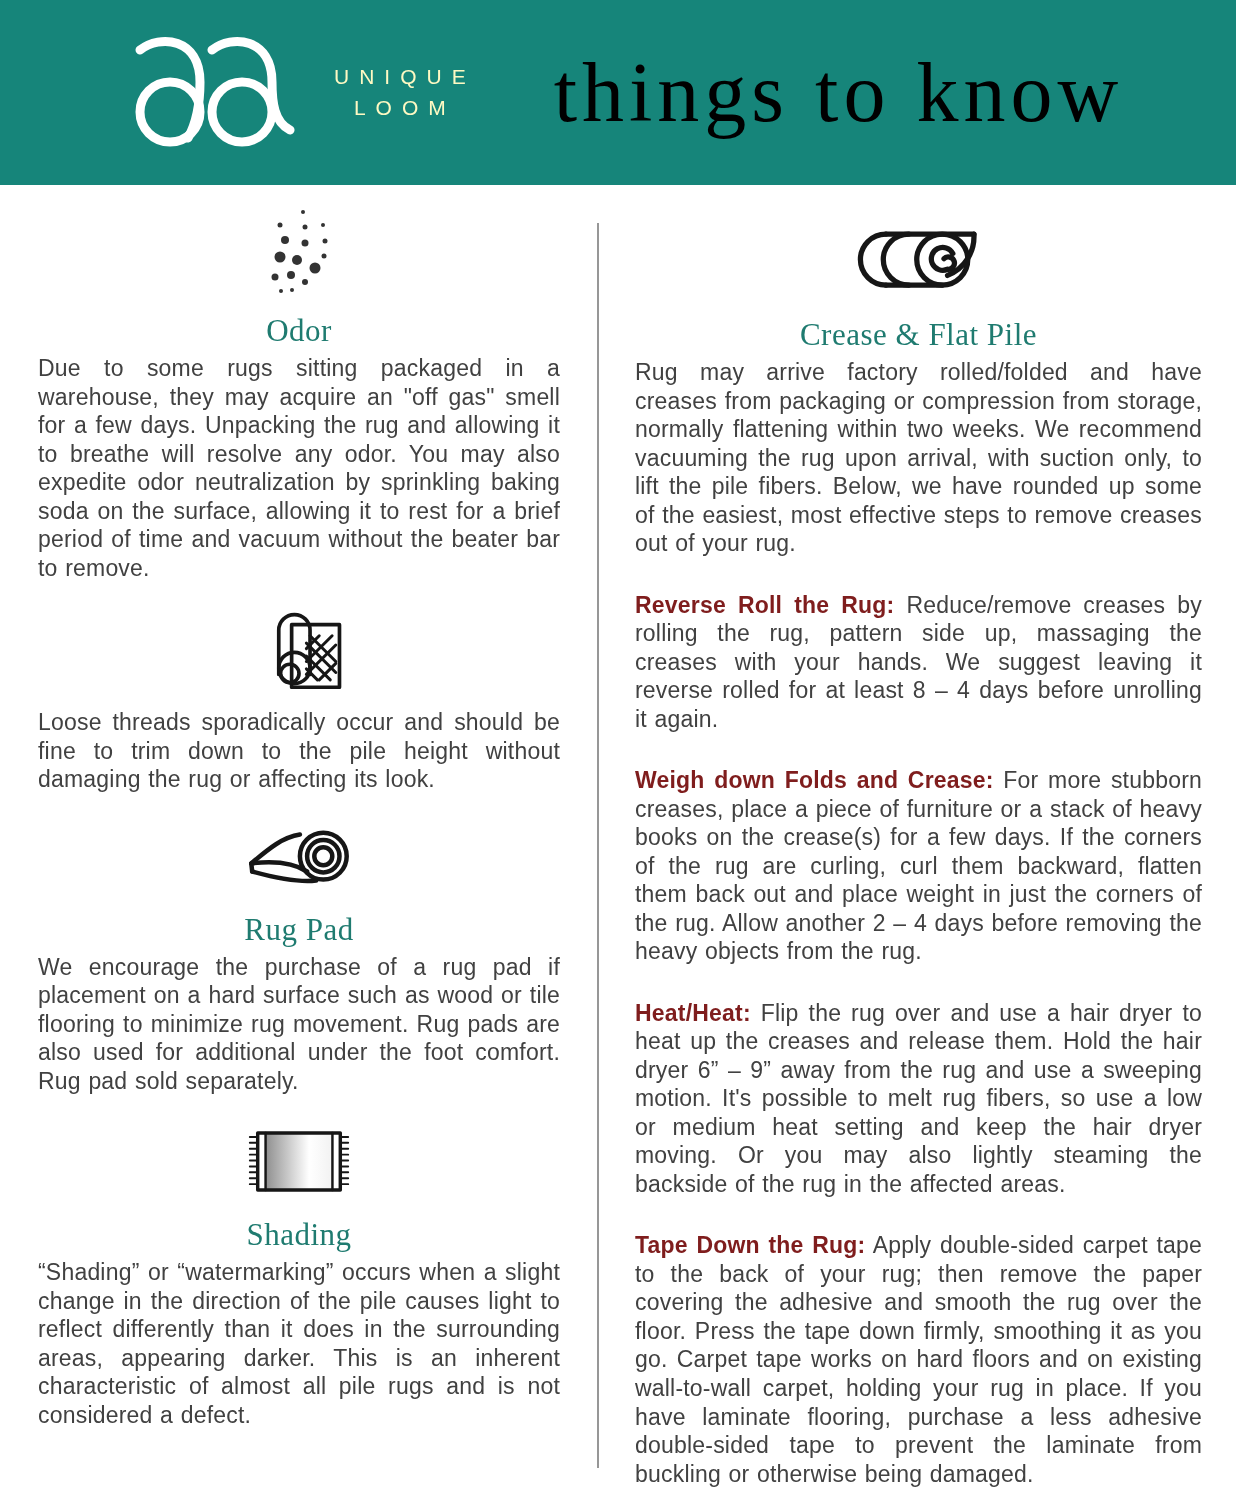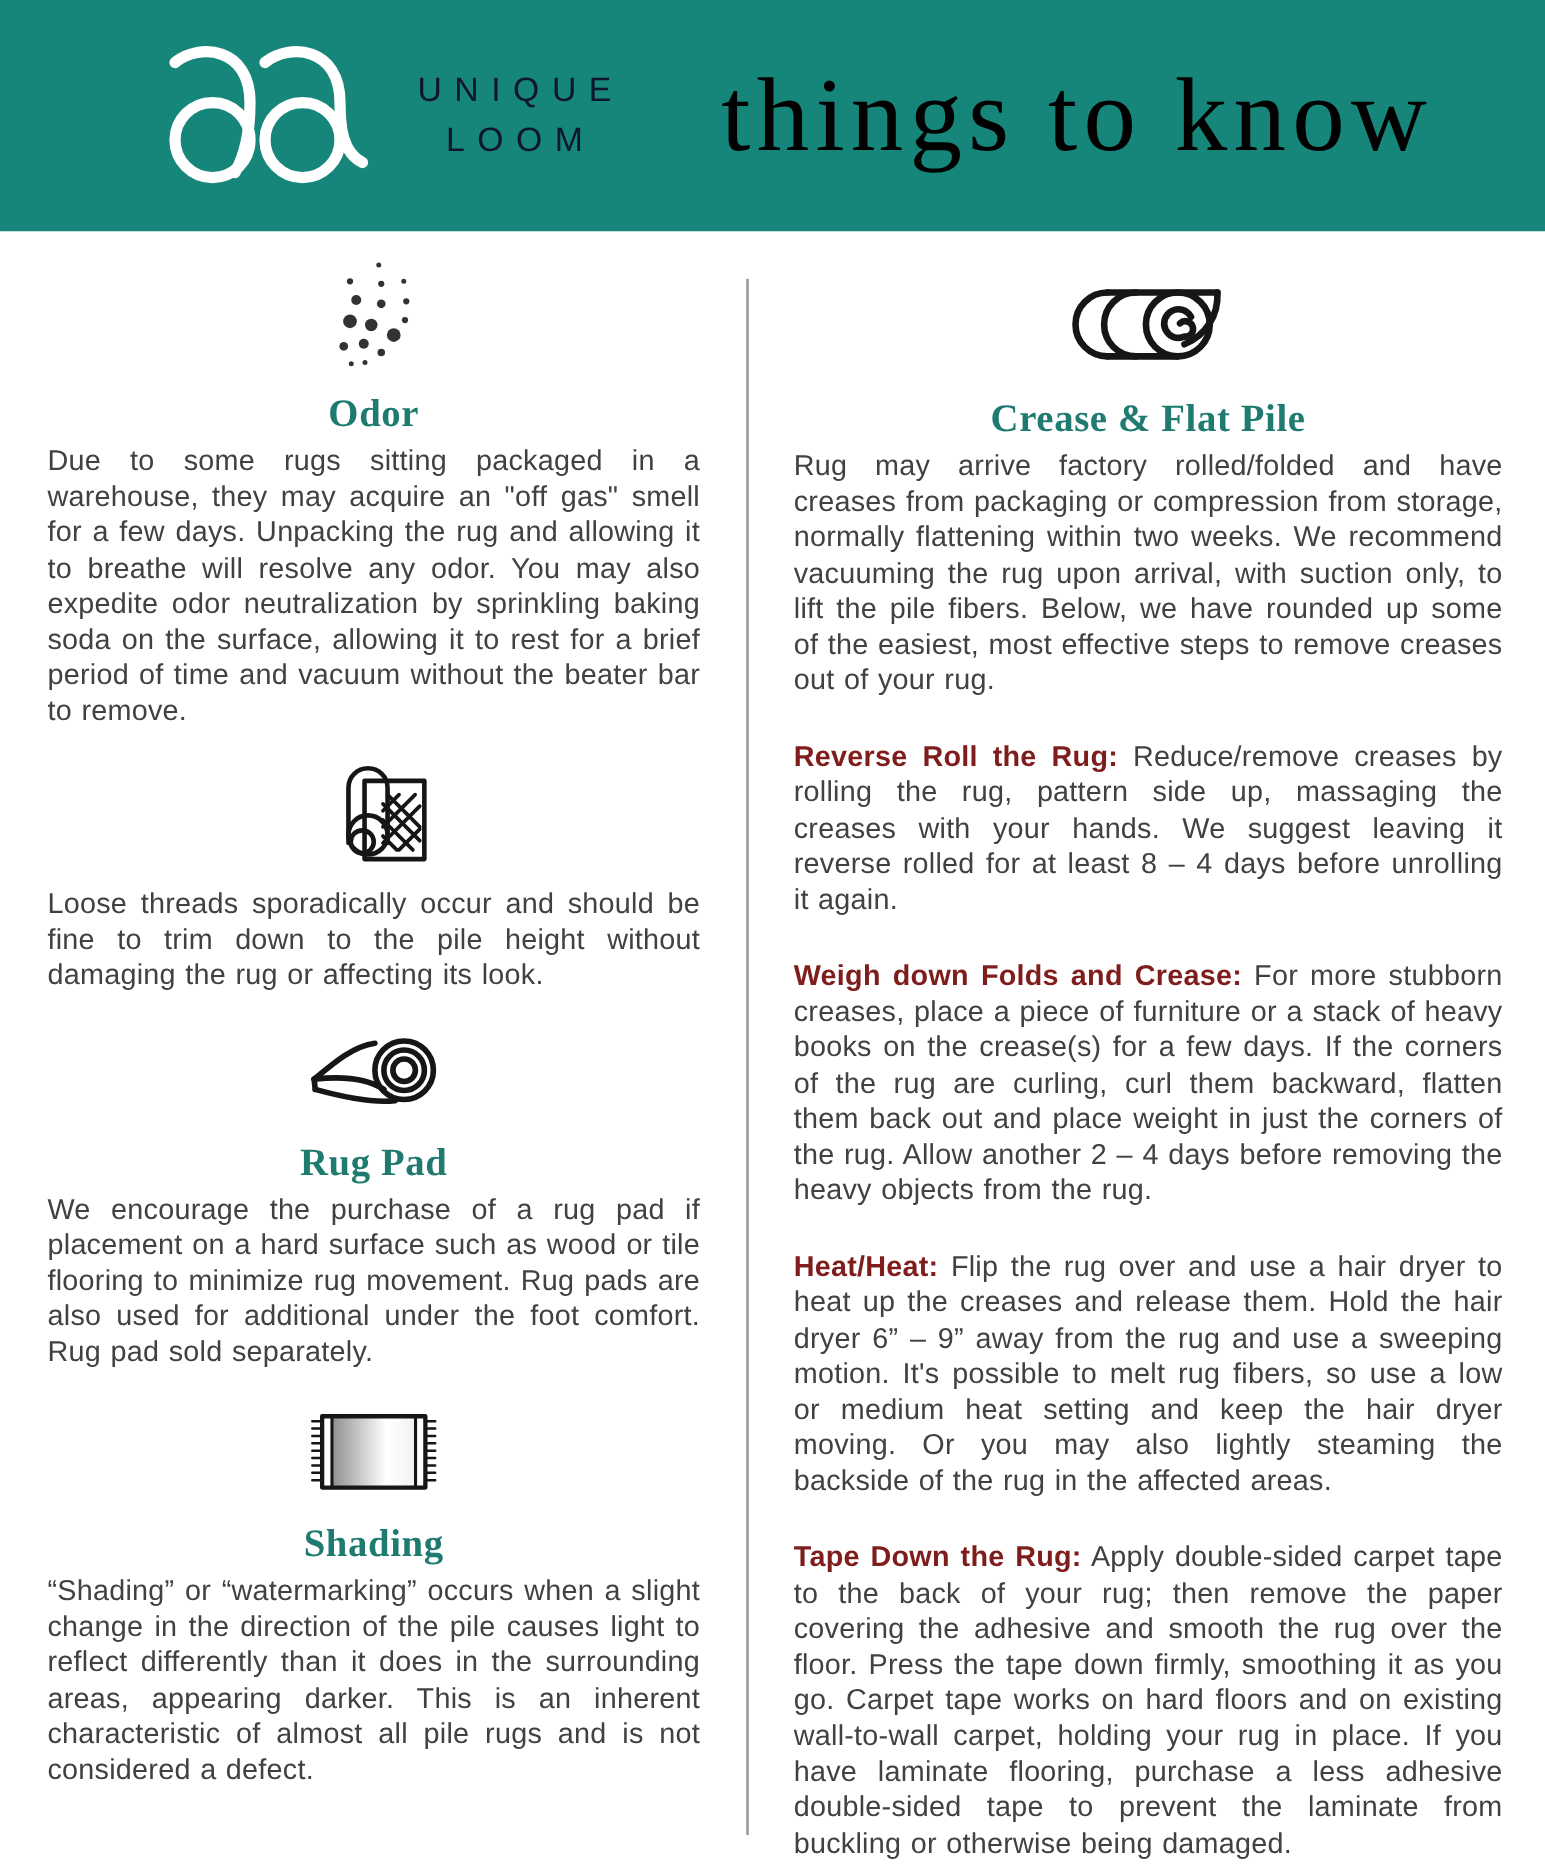--- a/index.html
+++ b/index.html
@@ -7,38 +7,38 @@
   .page {
     width:1236px; height:1500px; background:#ffffff; position:relative;
     font-family:"Liberation Sans","DejaVu Sans",sans-serif; overflow:hidden;
   }
   
   .banner {
     height:185px; background:#16857A; display:flex; align-items:center;
   }
   .logo-wrap { margin-left:118px; flex:0 0 auto; display:flex; align-items:center; }
   .brand {
-    color:#0f172a; margin-left:26px; text-align:center;
-    font-size:27px; letter-spacing:10px; line-height:1.45; font-weight:400;
+    color:#fef9c3; margin-left:26px; text-align:center;
+    font-size:21px; letter-spacing:10px; line-height:1.45; font-weight:400;
   }
   .banner-title {
     font-family:"Liberation Serif","DejaVu Serif",serif; font-weight:400;
     color:#000000; font-size:84px; letter-spacing:5px; margin-left:78px;
     white-space:nowrap;
   }
   
   .main { display:flex; position:relative; height:1315px; }
   .col { }
   .col-left  { width:597px; padding:0 37px 0 38px; }
   .divider   { width:2px; background:#979797; margin-top:38px; height:1245px; flex:0 0 auto; }
   .col-right { flex:1; padding:0 34px 0 36px; }
   .sec { text-align:center; }
   .icon-row { display:flex; justify-content:center; }
   .sec h2 {
-    font-family:"Liberation Serif","DejaVu Serif",serif; font-weight:700;
+    font-family:"Liberation Serif","DejaVu Serif",serif; font-weight:400;
     color:#1F7B70; font-size:31px; letter-spacing:0.5px; margin-bottom:5px;
   }
   .body-txt {
     text-align:justify; color:#414141; font-size:23px; line-height:1.24;
     letter-spacing:0.2px; word-spacing:1px;
   }
   .tip { margin-top:33px; }
   .tip b { color:#7f1d1d; font-weight:700; }
   
   svg .ink { stroke:#161616; fill:none; stroke-linecap:round; stroke-linejoin:round; }

